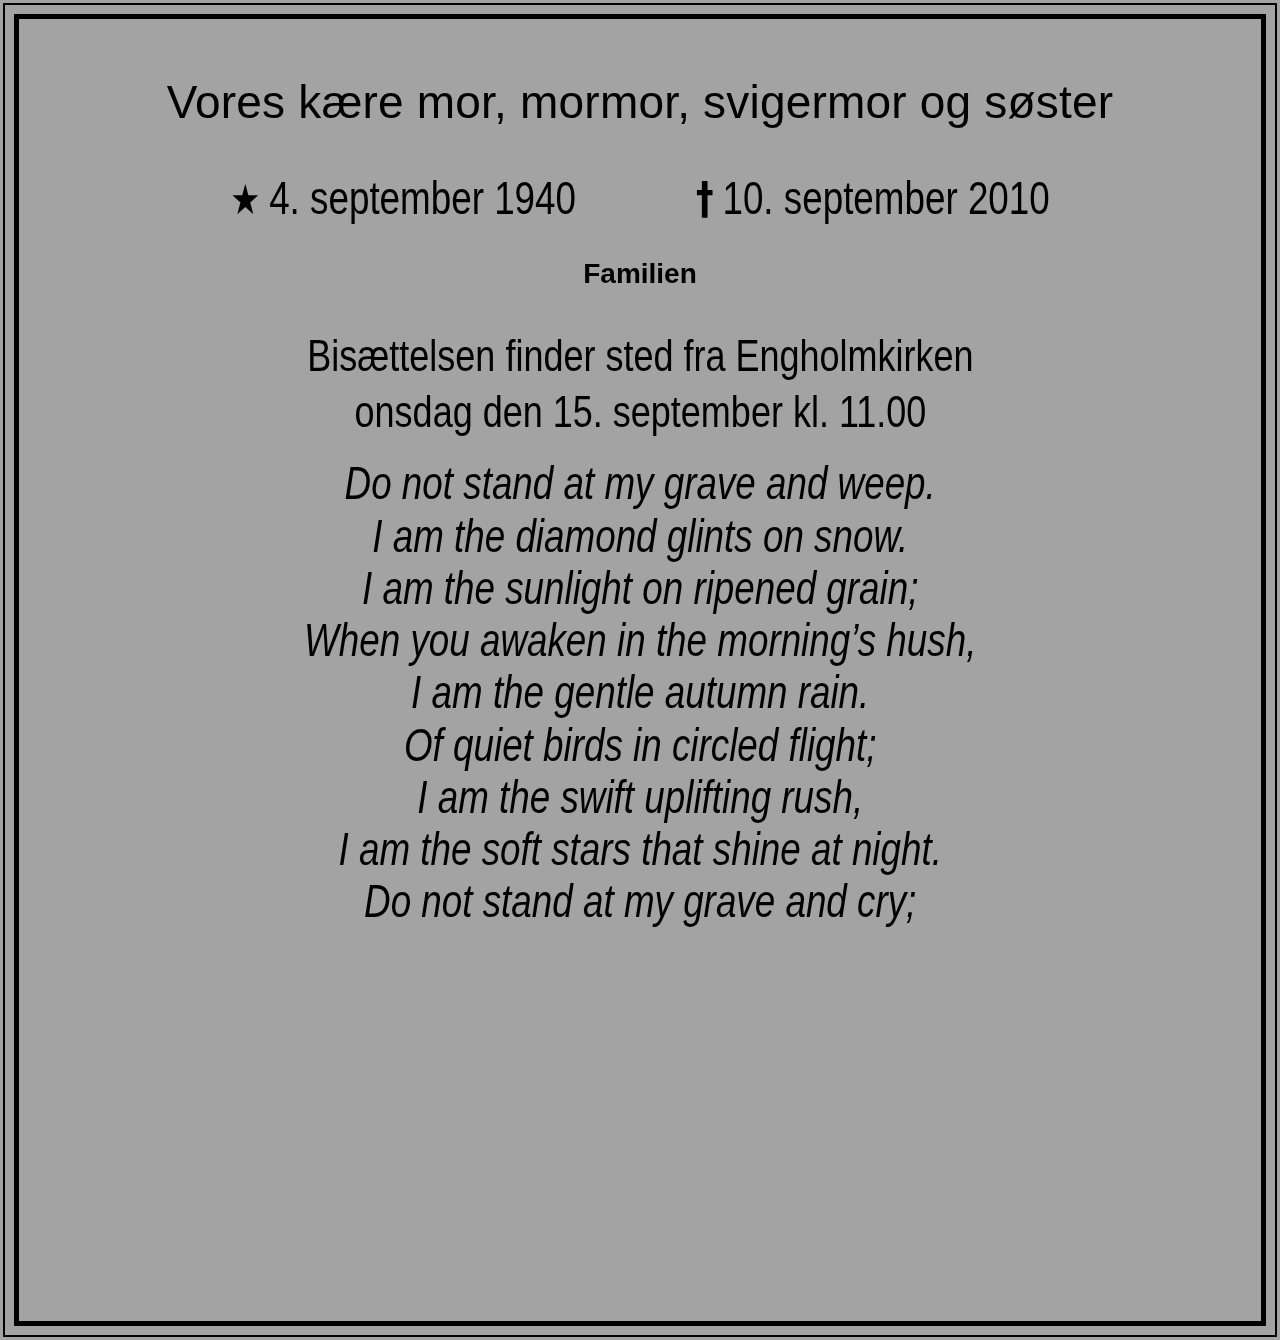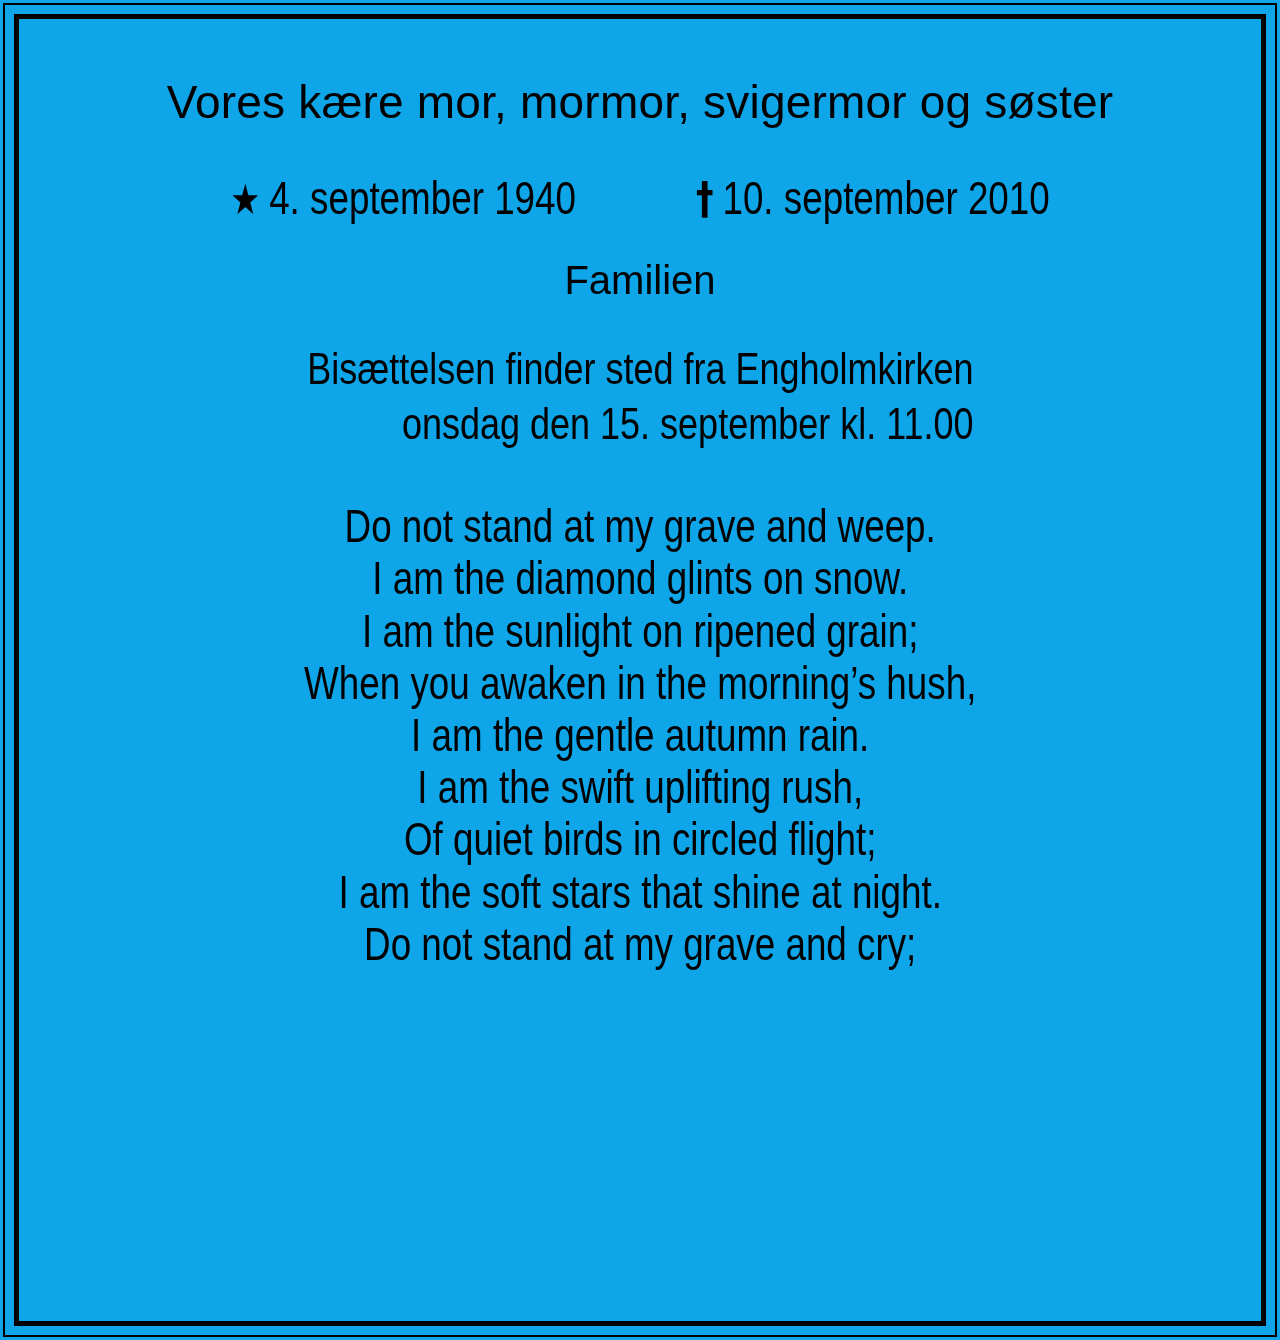--- a/index.html
+++ b/index.html
@@ -6,21 +6,21 @@
     margin: 0;
     padding: 0;
     background: #ffffff;
   }
 
   .notice {
     position: relative;
     width: 1280px;
     height: 1340px;
     box-sizing: border-box;
-    background: #0ea5e9;
+    background: #a3a3a3;
     color: #000000;
     font-family: "Liberation Sans", "DejaVu Sans", sans-serif;
     overflow: hidden;
   }
 
   
   .border-outer {
     position: absolute;
     left: 3px;
     top: 3px;
@@ -110,44 +110,44 @@
     line-height: 1;
   }
 
   .sym-cross {
     font-size: 44px;
     font-weight: 700;
   }
 
   .family {
     margin-top: 36px;
-    font-size: 40px;
-    font-weight: 400;
+    font-size: 28px;
+    font-weight: 700;
     line-height: 1.05;
   }
 
   .service {
     margin-top: 42px;
     font-size: 45px;
     font-weight: 400;
     line-height: 1.15;
-    text-align: right;
   }
 
   .service .cond {
     display: block;
   }
 
   .service-line + .service-line {
     margin-top: 4px;
   }
 
   .poem {
-    margin-top: 50px;
+    margin-top: 20px;
     font-size: 46px;
+    font-style: italic;
     font-weight: 400;
     line-height: 1.135;
   }
 
   .poem .cond {
     display: block;
   }
 
   .poem-line {
     white-space: nowrap;
@@ -204,24 +204,24 @@
       <div class="poem-line">
         <span class="cond">I am the sunlight on ripened grain;</span>
       </div>
       <div class="poem-line">
         <span class="cond">When you awaken in the morning’s hush,</span>
       </div>
       <div class="poem-line">
         <span class="cond">I am the gentle autumn rain.</span>
       </div>
       <div class="poem-line">
+        <span class="cond">Of quiet birds in circled flight;</span>
+      </div>
+      <div class="poem-line">
         <span class="cond">I am the swift uplifting rush,</span>
-      </div>
-      <div class="poem-line">
-        <span class="cond">Of quiet birds in circled flight;</span>
       </div>
       <div class="poem-line">
         <span class="cond">I am the soft stars that shine at night.</span>
       </div>
       <div class="poem-line">
         <span class="cond">Do not stand at my grave and cry;</span>
       </div>
     </div>
 
   </div>

